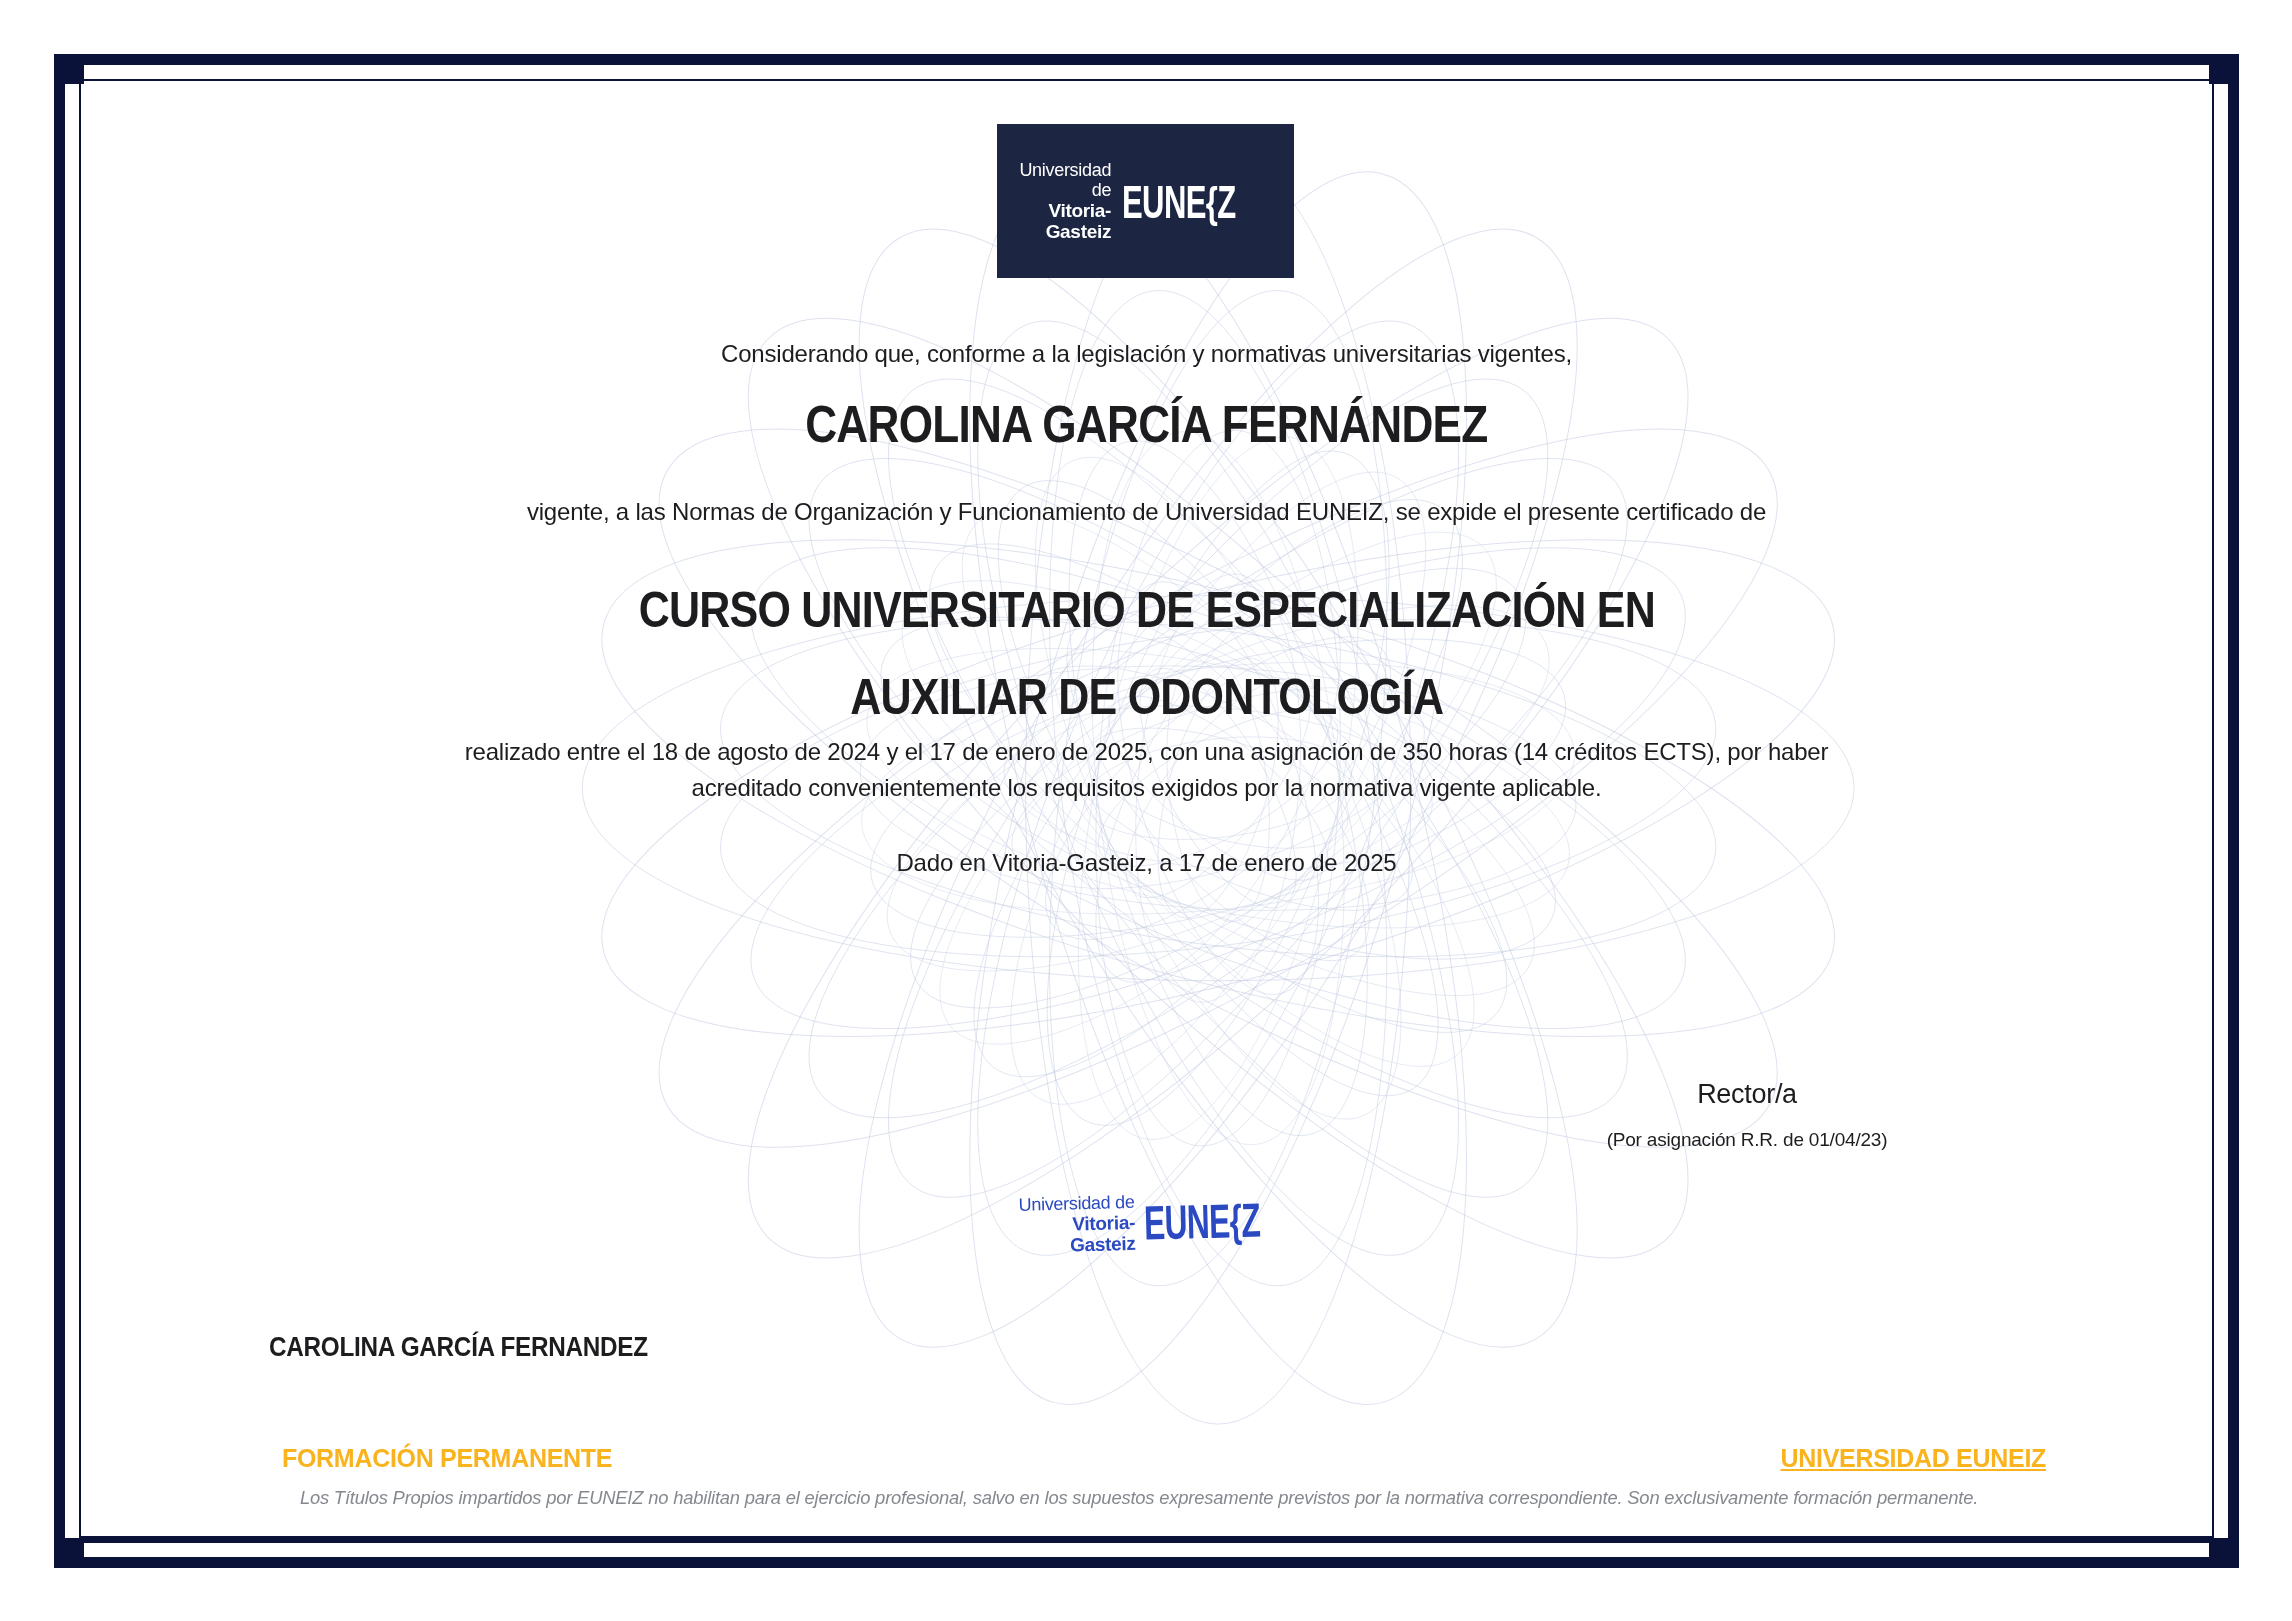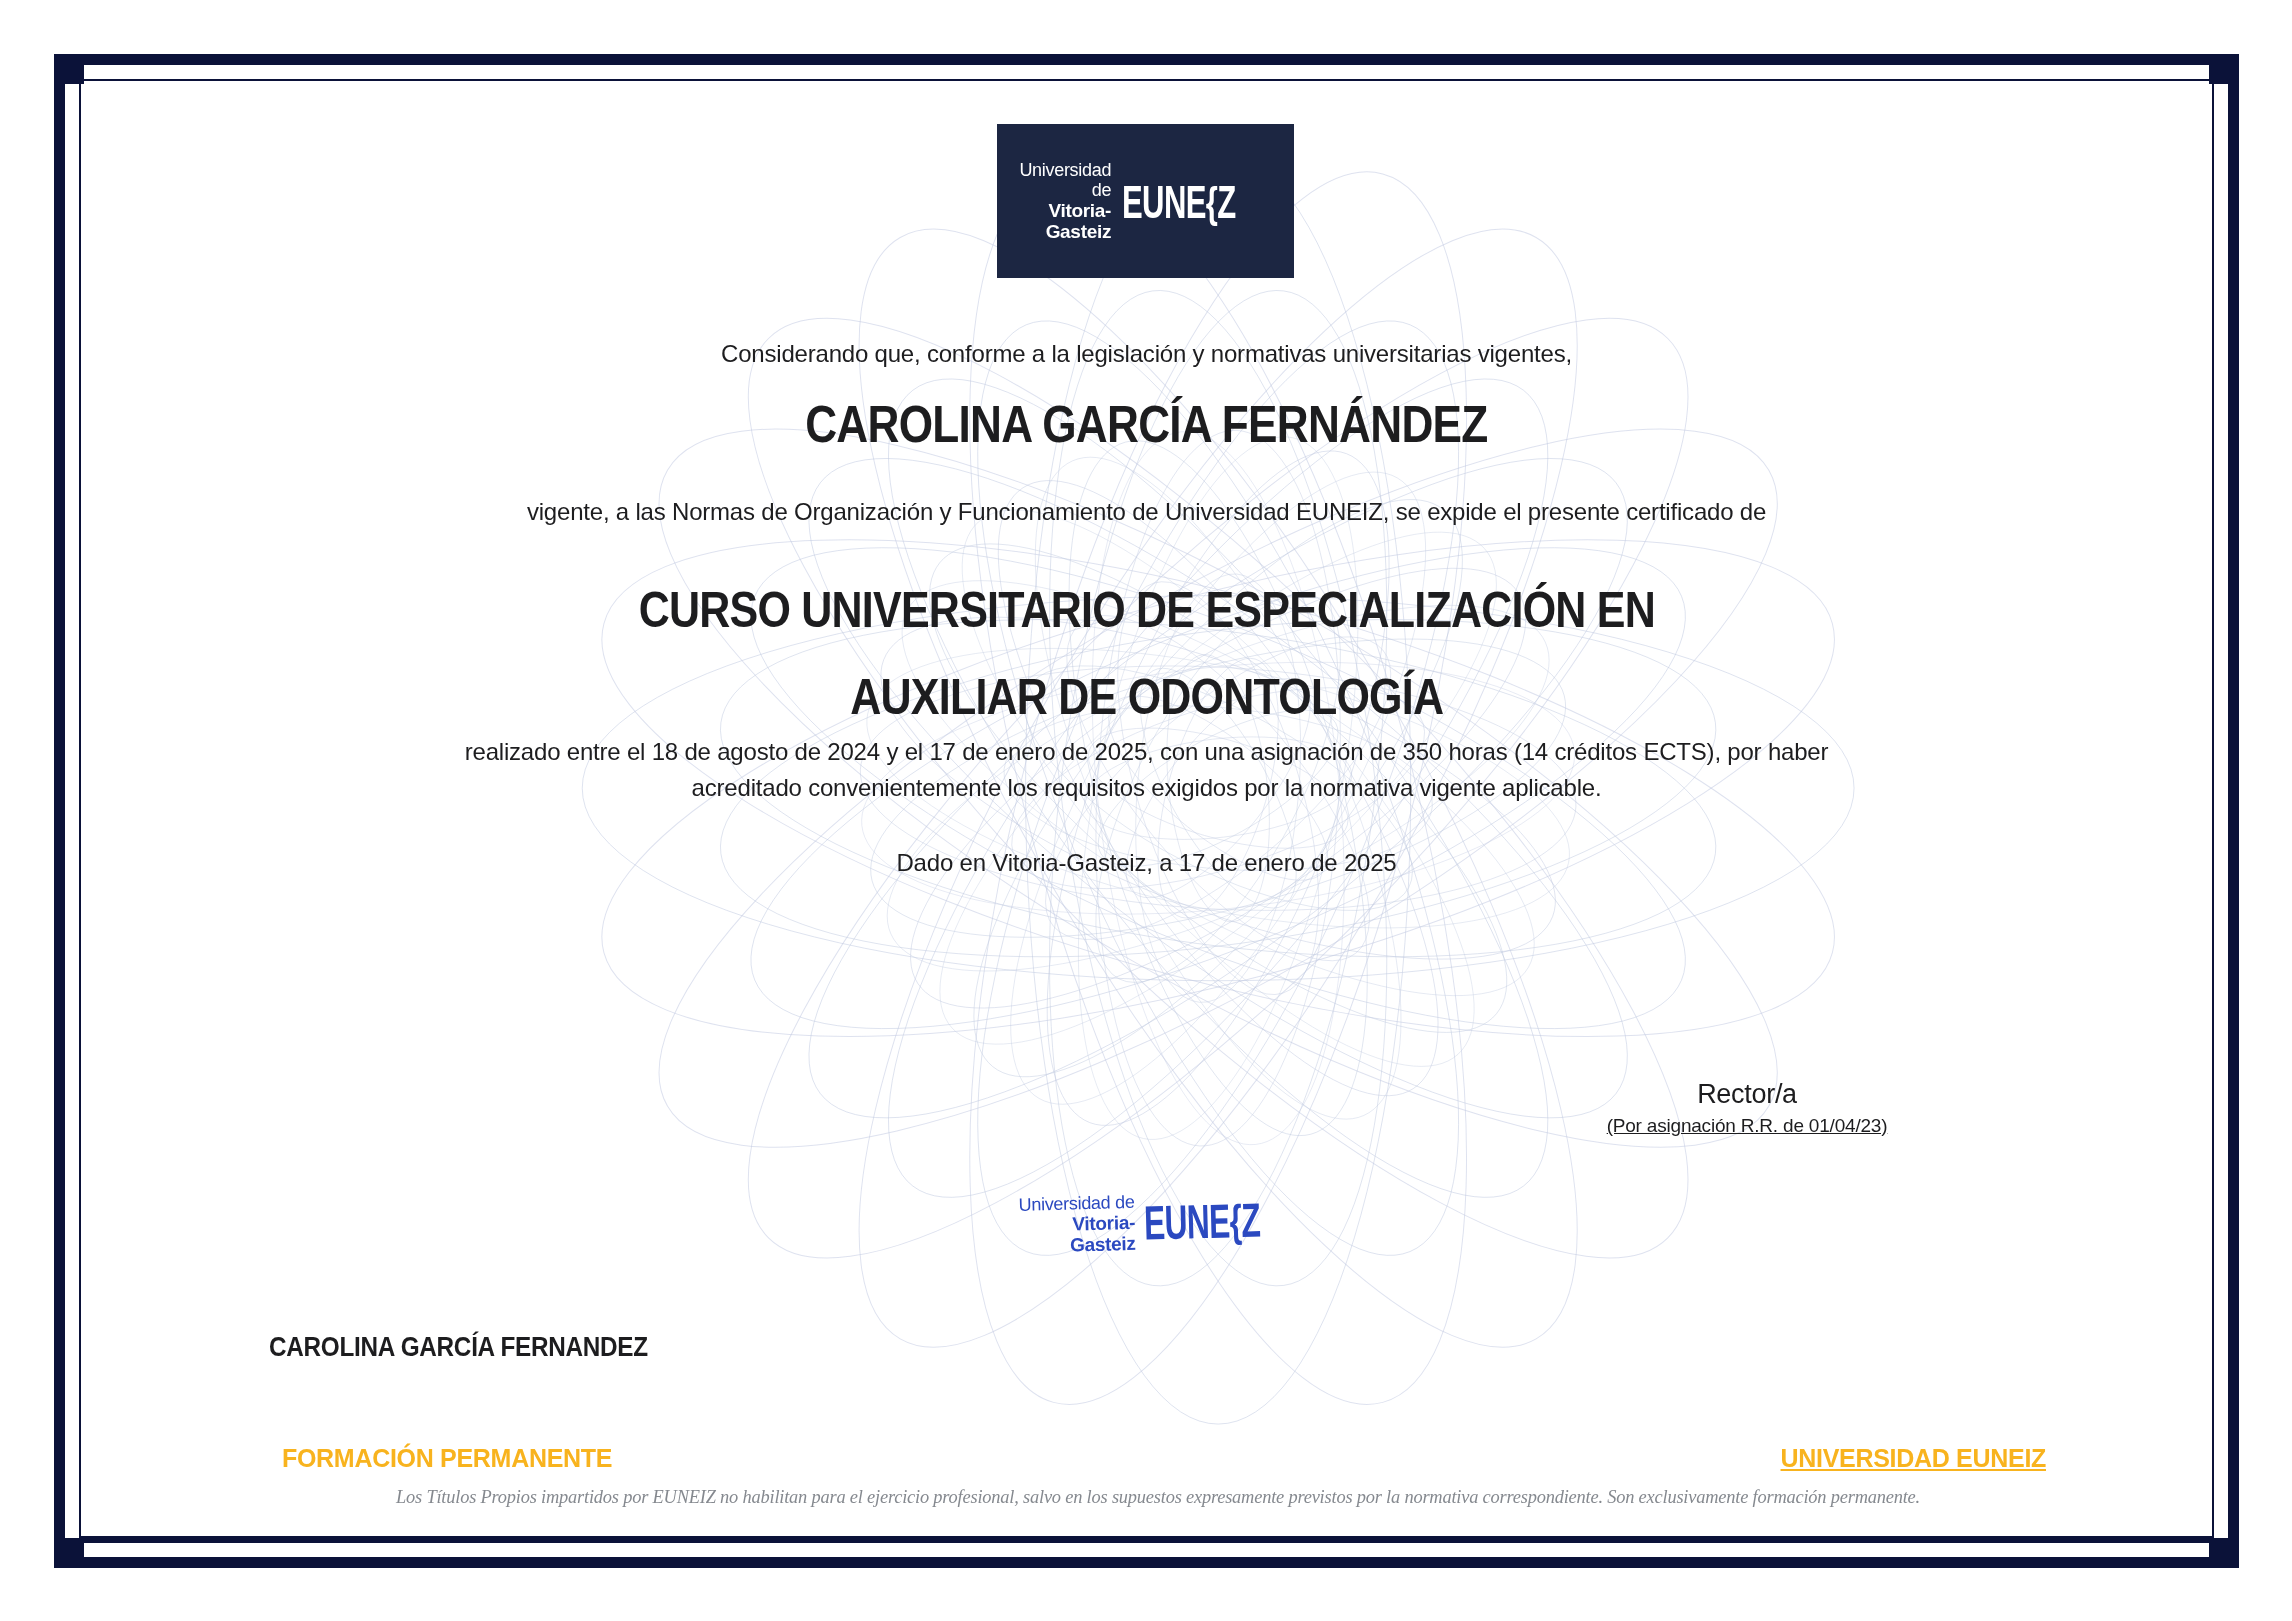--- a/index.html
+++ b/index.html
@@ -47,37 +47,37 @@
   .para{line-height:36px;}
   .para1{top:494px;}
   .course{top:571px;line-height:79px;}
   .course .cond{display:inline-block;font-size:50px;font-weight:700;transform:scaleX(0.86);transform-origin:center;letter-spacing:-0.9px;white-space:nowrap;}
   .para2{top:734px;}
   .issued{top:849px;}
 
   
   .rector{position:absolute;left:1505px;top:1079px;width:484px;text-align:center;}
   .rector .role{font-size:27px;letter-spacing:-0.3px;}
-  .rector .note{font-size:19px;margin-top:5px;letter-spacing:-0.2px;text-decoration:underline;}
+  .rector .note{font-size:19px;margin-top:19px;letter-spacing:-0.2px;}
 
   
   .stamp{position:absolute;left:1016px;top:1191px;width:304px;display:flex;align-items:center;gap:9px;
     color:var(--stamp-blue);transform:rotate(-1.5deg);}
   .stamp .logo-small .l1{font-size:18px;font-weight:400;}
   .stamp .logo-small .l2{font-size:19px;font-weight:700;}
   .stamp .brand{font-size:48px;}
 
   
   .footer-name{position:absolute;left:269px;top:1332px;font-size:27px;font-weight:600;letter-spacing:-0.3px;}
   .footer-name .cond{display:inline-block;transform:scaleX(0.9);transform-origin:left center;white-space:nowrap;}
   .flabel{position:absolute;top:1444px;font-size:25px;font-weight:700;color:var(--yellow);letter-spacing:-0.3px;white-space:nowrap;}
   .flabel.left{left:235px;margin-left:47px;}
   .flabel.right{right:247px;text-decoration:underline;}
-  .disclaimer{position:absolute;left:191px;top:1487px;width:1934px;text-align:center;
-    font-size:18.4px;font-style:italic;color:var(--gray);letter-spacing:-0.2px;font-family:Liberation Serif, serif;}
+  .disclaimer{position:absolute;left:172px;top:1487px;width:1934px;text-align:center;
+    font-size:18.4px;font-style:italic;color:var(--gray);letter-spacing:-0.2px;}
 </style>
 </head>
 <body>
 
 <div class="page">
 
   <svg class="guilloche" id="guilloche" viewBox="0 0 2560 1811" xmlns="http://www.w3.org/2000/svg">
       <ellipse cx="1360" cy="880" rx="710" ry="215" fill="none" stroke="#c2cbe1" stroke-width="1.1" opacity="0.55" transform="rotate(0 1360 880)"></ellipse>
       <ellipse cx="1360" cy="880" rx="710" ry="215" fill="none" stroke="#c2cbe1" stroke-width="1.1" opacity="0.55" transform="rotate(15 1360 880)"></ellipse>
       <ellipse cx="1360" cy="880" rx="710" ry="215" fill="none" stroke="#c2cbe1" stroke-width="1.1" opacity="0.55" transform="rotate(30 1360 880)"></ellipse>

